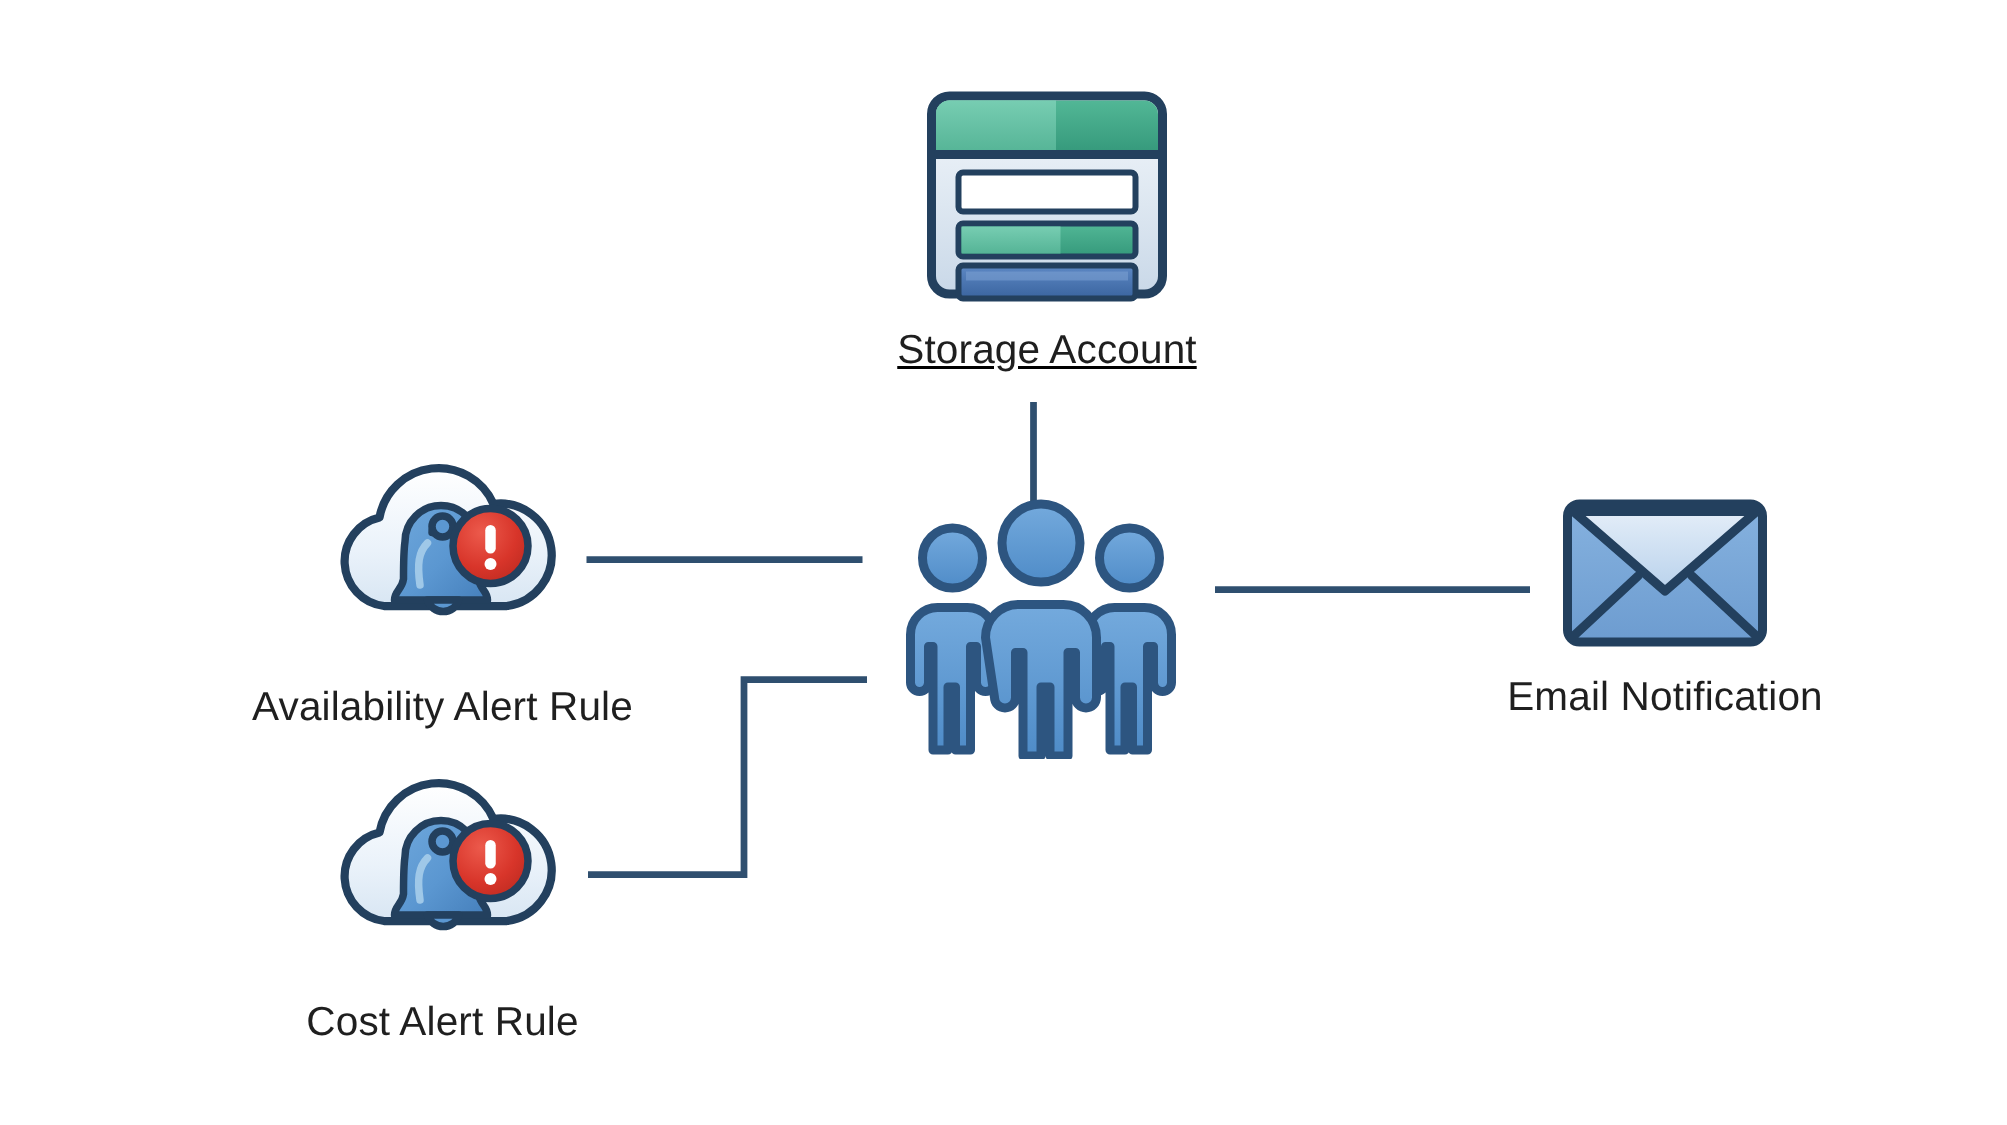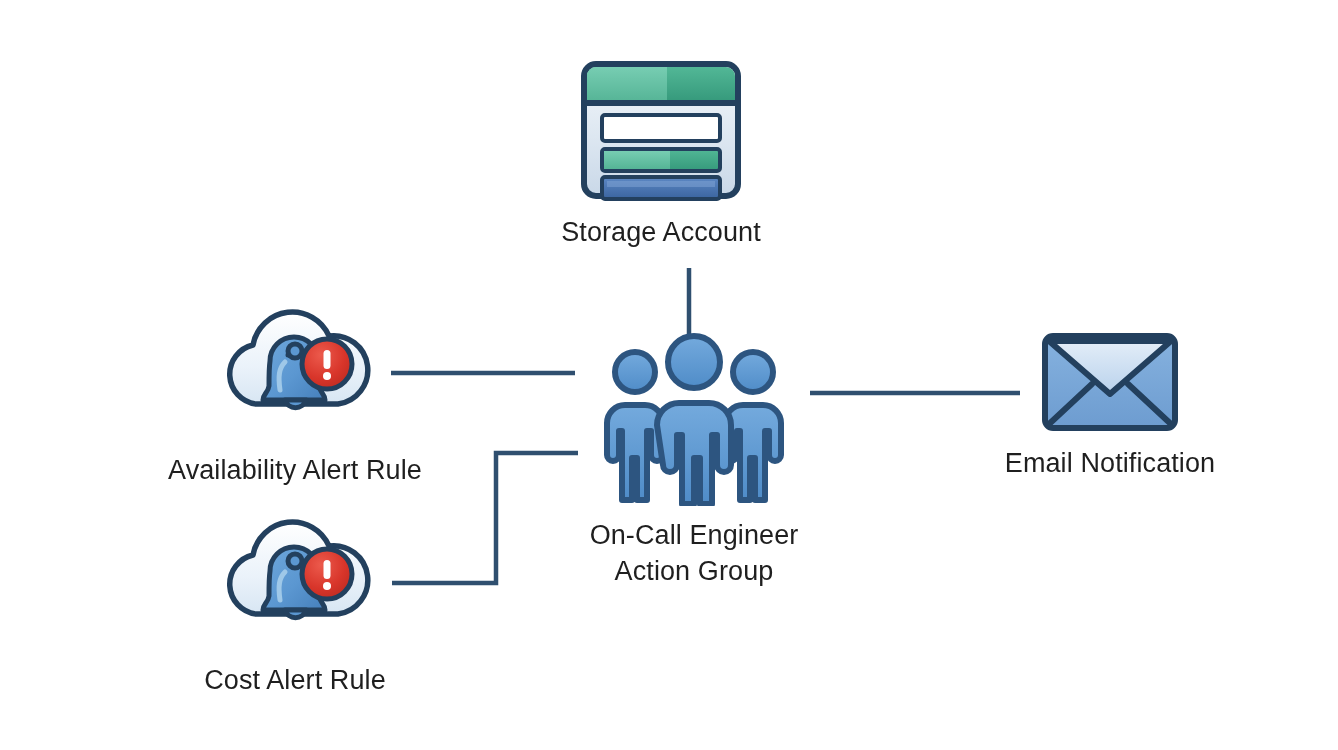--- a/index.html
+++ b/index.html
@@ -38,21 +38,21 @@
     color: #1f1f1f;
     font-size: 27px;
     font-weight: 400;
     line-height: 1.32;
     letter-spacing: 0.1px;
     white-space: pre-line;
     font-family: "Liberation Sans", "DejaVu Sans", sans-serif;
   }
 
   
-  #node-storage-account   { left: 506px; top: 58px;  width: 310px; }
+  #node-storage-account   { left: 543px; top: 58px;  width: 310px; text-decoration: underline; }
   #node-availability-rule { left: 140px; top: 296px; width: 310px; }
   #node-cost-rule         { left: 140px; top: 506px; width: 310px; }
   #node-action-group      { left: 539px; top: 328px; width: 310px; }
   #node-email             { left: 965px; top: 330px; width: 290px; justify-content: flex-end; }
 
   .connector-layer {
     position: absolute;
     inset: 0;
     z-index: 1;
     pointer-events: none;
@@ -240,22 +240,20 @@
                    h-4 v69 h-10 v-42 h-5 v42 h-10 v-69 h-3 v24 a6 6 0 0 1 -12 0 z" fill="url(#persong)" stroke="#2d5580" stroke-width="6" stroke-linejoin="round"></path>
         </g>
 
         <g>
           <circle cx="100" cy="34" r="26" fill="url(#persong)" stroke="#2d5580" stroke-width="6"></circle>
           <path d="M63 97 a22 22 0 0 1 22 -22 h30 a22 22 0 0 1 22 22 v40 a7 7 0 0 1 -14 0 v-30
                    h-5 v69 h-12 v-46 h-6 v46 h-12 v-69 h-5 v30 a7 7 0 0 1 -14 0 z" fill="url(#persong)" stroke="#2d5580" stroke-width="6" stroke-linejoin="round"></path>
         </g>
       </svg>
     </div>
-    <div class="node-label">On-Call Engineer
-Action Group</div>
   </div>
 
   <div class="node" id="node-email">
     <div class="node-icon">
       <svg width="140" height="104" viewBox="0 0 140 104" xmlns="http://www.w3.org/2000/svg">
         <defs>
           <linearGradient id="envg" x1="0" y1="0" x2="0" y2="1">
             <stop offset="0%" stop-color="#86b2df"></stop>
             <stop offset="100%" stop-color="#6d9cd0"></stop>
           </linearGradient>

